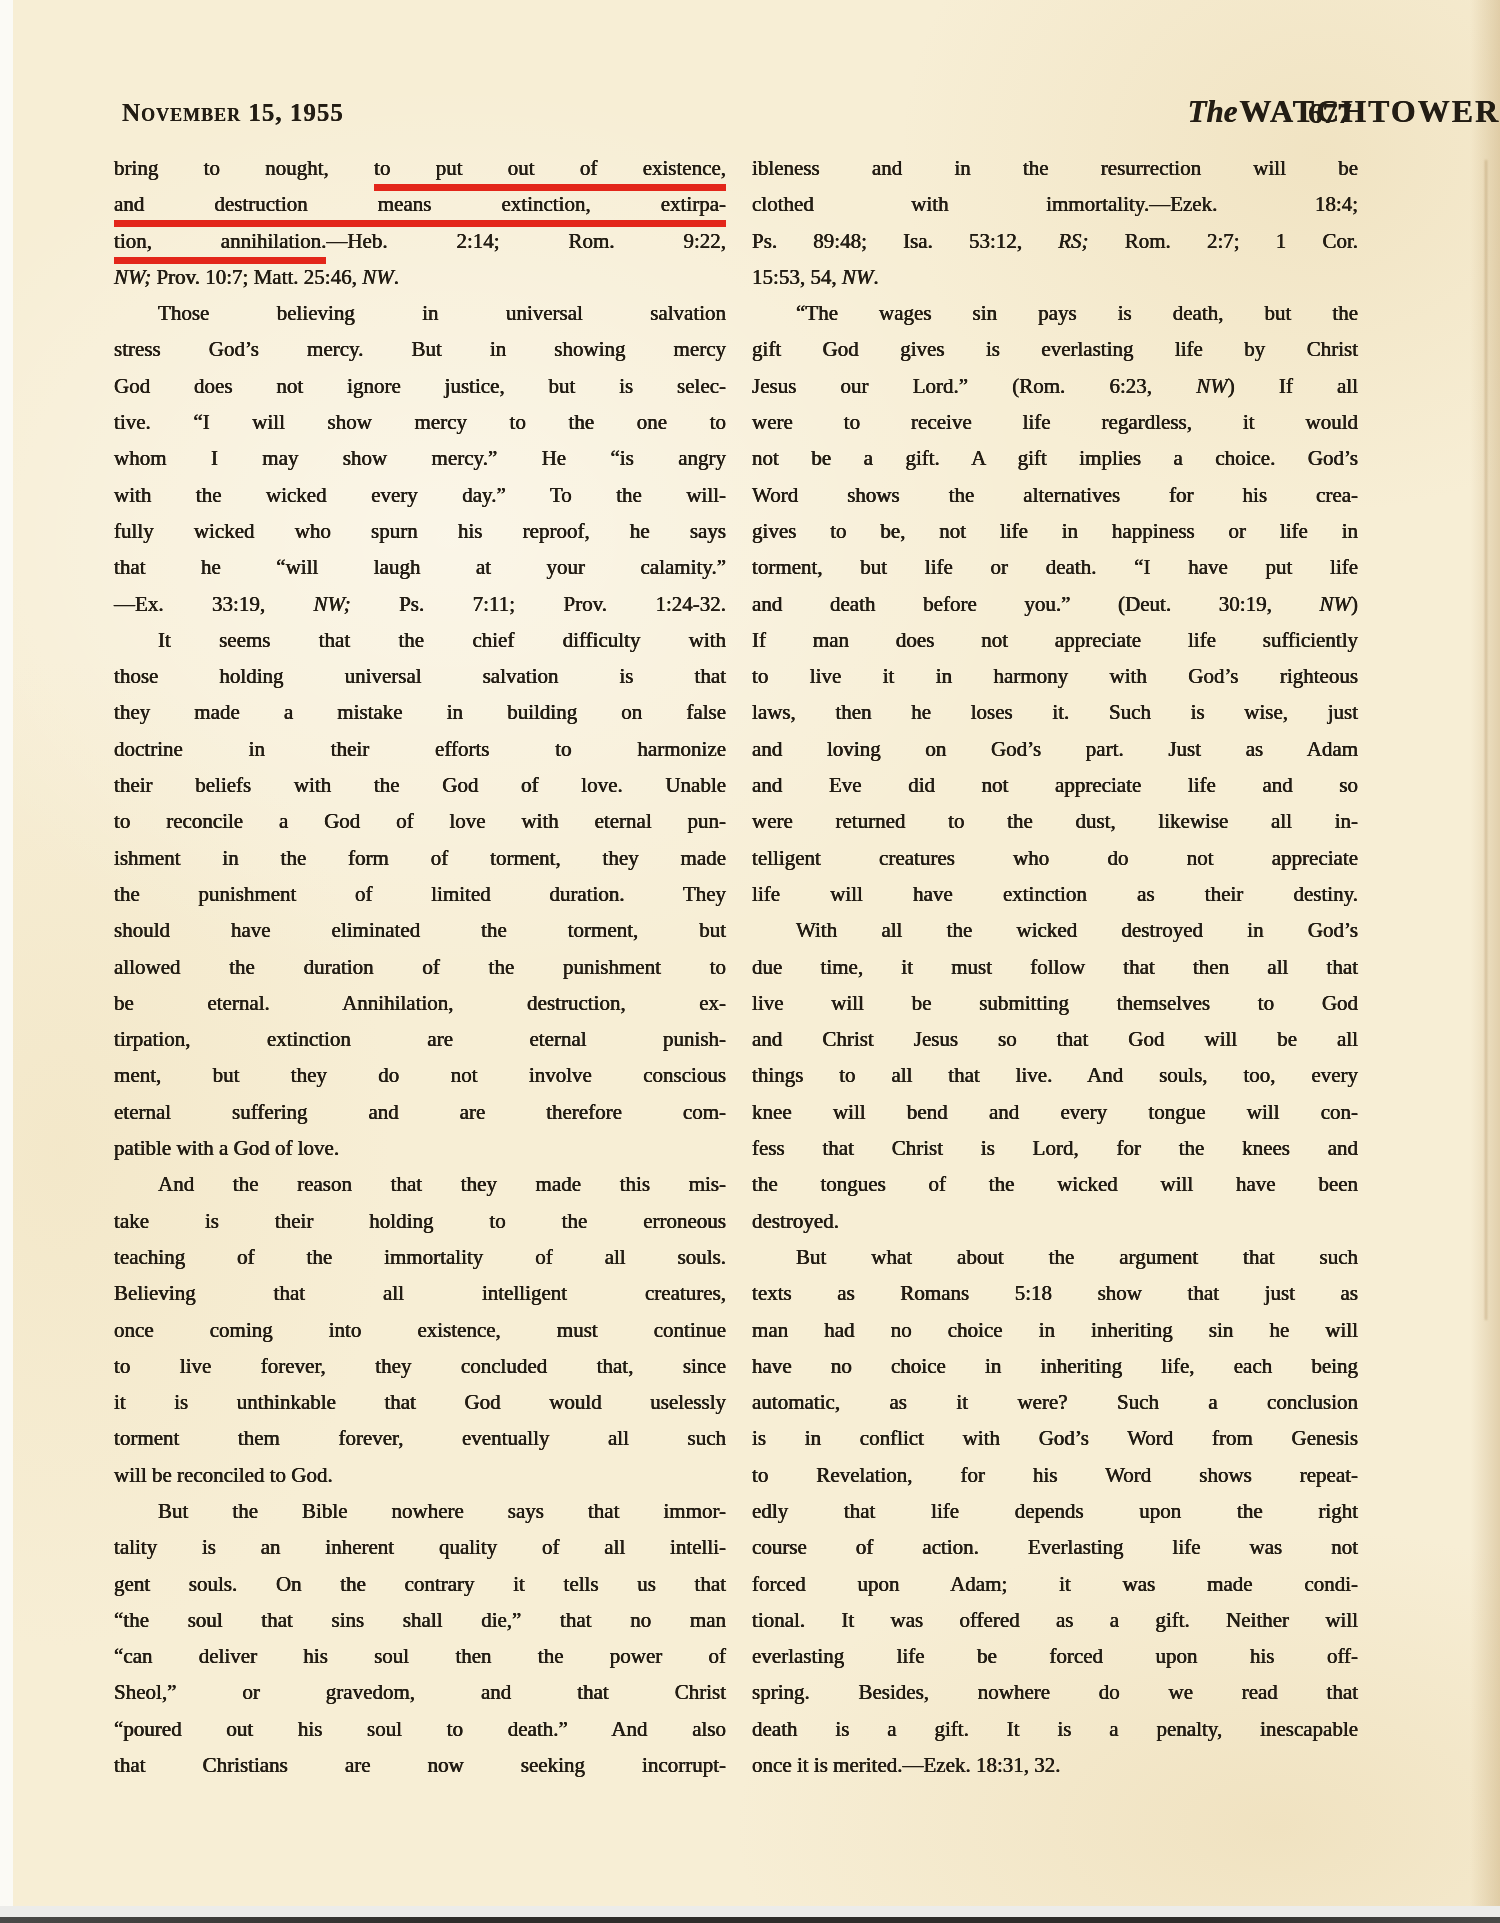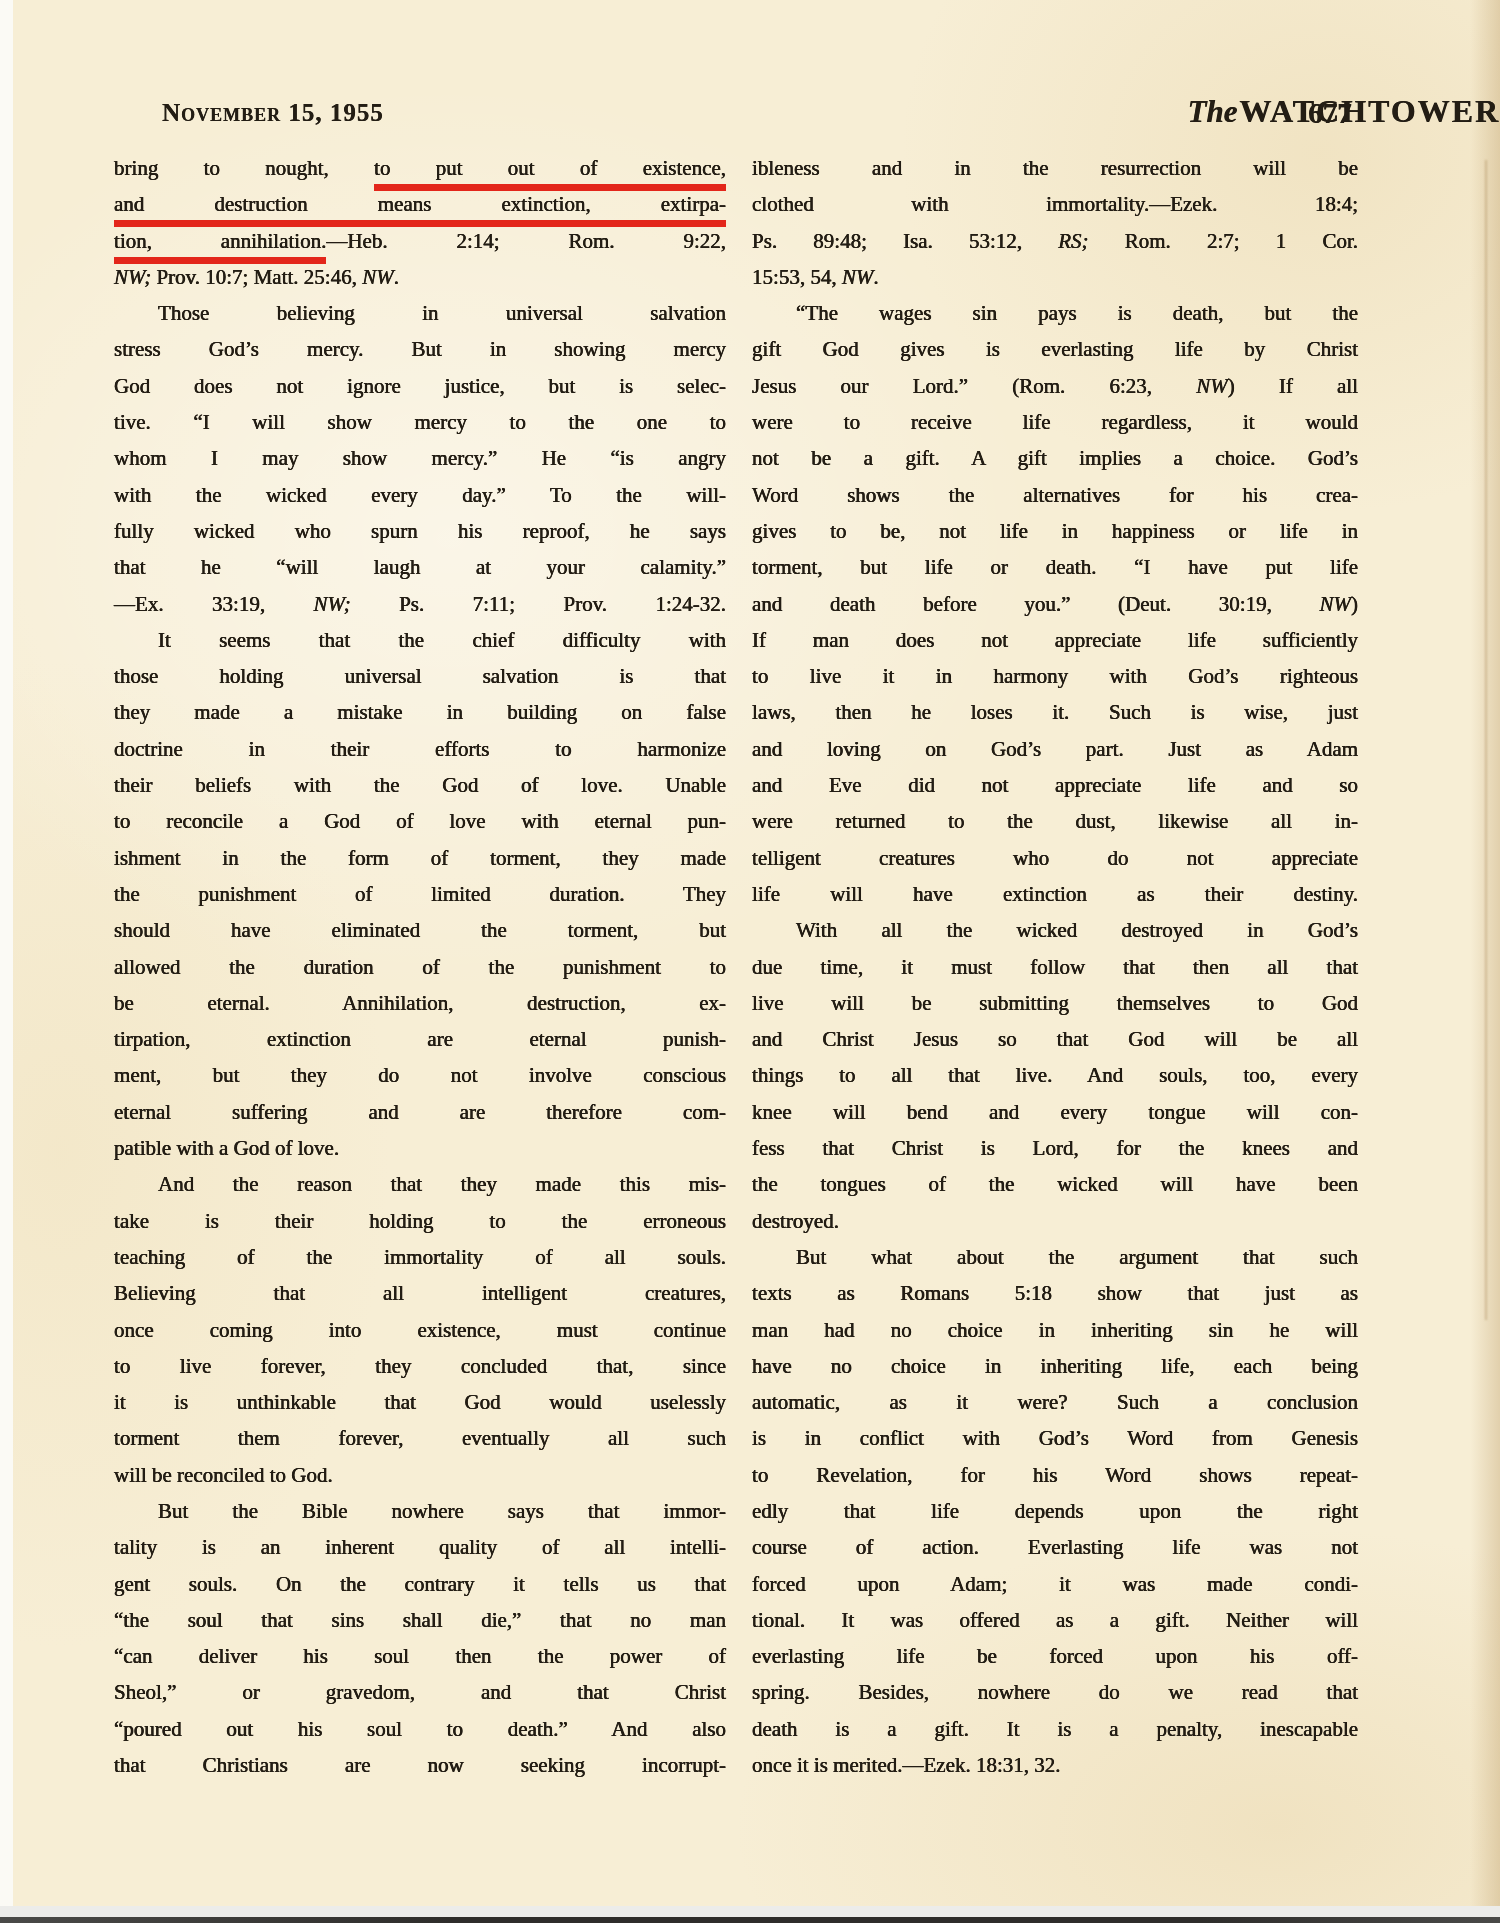--- a/index.html
+++ b/index.html
@@ -22,21 +22,21 @@
                  background:linear-gradient(to right, rgba(196,166,116,0), rgba(196,166,116,0.42)); }
   .crease      { position:absolute; right:13px; top:160px; width:2px; height:1160px;
                  background:rgba(158,118,66,0.35); filter:blur(1px); }
   .bottom-light{ position:absolute; left:0; bottom:6px; width:100%; height:11px; background:#ececea; }
   .bottom-dark { position:absolute; left:0; bottom:0;  width:100%; height:6px;
                  background:linear-gradient(to right,#4a4a48,#2e2d2b 30%,#2e2d2b 80%,#4a4a48); }
 
   
   .hdr-date { position:absolute; left:122px; top:99px; font-size:25px; font-weight:700;
               font-variant:small-caps; letter-spacing:1px;
-              text-shadow:0.3px 0 currentColor;margin-left:40px; }
+              text-shadow:0.3px 0 currentColor; }
   .masthead { position:absolute; left:0; top:93px; width:100%; text-align:right; white-space:nowrap; }
   .masthead .the { font-style:italic; font-weight:700; font-size:31px; margin-right:2px;
                    text-shadow:0.3px 0 currentColor; }
   .masthead .ttl { font-size:32px; font-weight:700; letter-spacing:2px;
                    text-shadow:0.4px 0 currentColor; }
   .hdr-num  { position:absolute; left:1308px; top:97px; font-size:29px; font-weight:700;
               text-shadow:0.4px 0 currentColor; }
 
   
   .col { position:absolute; top:150px; font-size:21px; line-height:36.3px;

